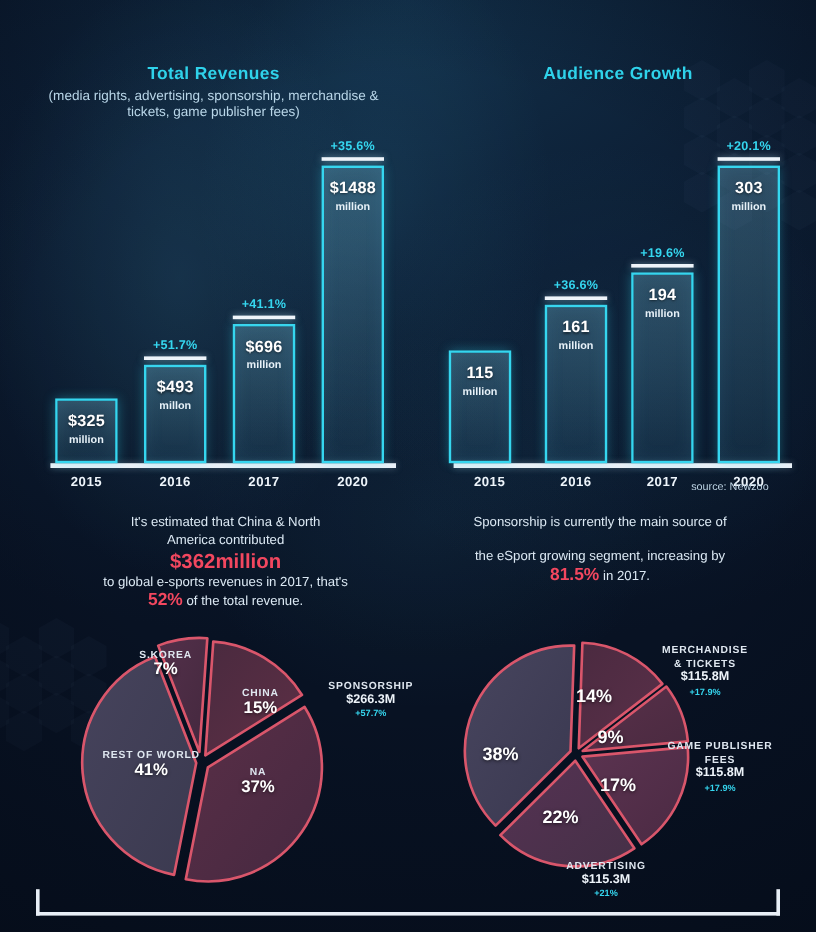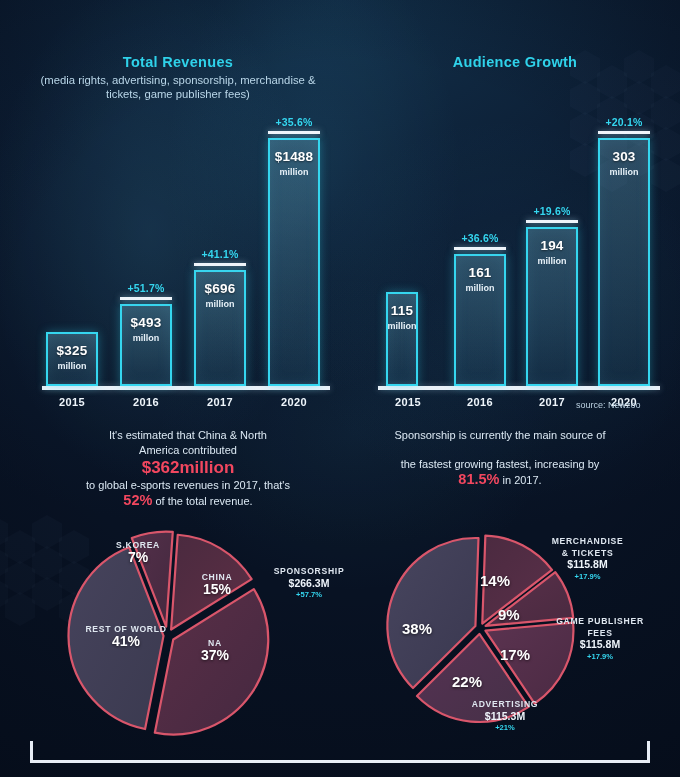--- a/index.html
+++ b/index.html
@@ -203,21 +203,21 @@
         <div class="growth" style="bottom: 252px;">
           <div class="growth-txt">+35.6%</div>
           <div class="growth-line"></div>
         </div>
       </div>
       <div class="bar-label" style="left: 234px; width: 52px; bottom: -18px;">2020</div>
     </div>
 
   <div class="chart" id="chartAudience" style="left:370px;top:110px;width:290px;height:280px;">
     <div class="axis"></div>
-  <div class="bar-wrap" style="left: 16px; width: 32px; height: 140px;">
+  <div class="bar-wrap" style="left: 4px; width: 52px; height: 140px;">
         <div class="bar" style="height: 94px;"></div>
         <div class="bar-val" style="bottom: 68px;">115</div>
         <div class="bar-unit" style="bottom: 55px;">million</div>
       </div>
       <div class="bar-label" style="left: 12px; width: 52px; bottom: -18px;">2015</div>
       <div class="bar-wrap" style="left: 84px; width: 52px; height: 178px;">
         <div class="bar" style="height: 132px;"></div>
         <div class="bar-val" style="bottom: 106px;">161</div>
         <div class="bar-unit" style="bottom: 93px;">million</div>
         <div class="growth" style="bottom: 136px;">
@@ -253,21 +253,21 @@
     <span>It's estimated that China &amp; North</span><br>
     <span>America contributed</span>
     <span class="big-red">$362million</span>
     <span>to global e-sports revenues in 2017, that's</span><br>
     <span class="inline-red">52%</span><span> of the total revenue.</span>
   </div>
 
   <div class="mid-text" style="left:350px;top:428px;width:300px;">
     <span>Sponsorship is currently the main source of</span><br>
     <br>
-    <span>the fastest growing fastest, increasing by</span><br>
+    <span>the eSport growing segment, increasing by</span><br>
     <span class="inline-red">81.5%</span><span> in 2017.</span>
   </div>
 
   <div class="pie-box" id="pieRegion" style="left:60px;top:528px;width:230px;height:215px;">
       <svg width="215" height="215" viewBox="0 0 215 215" style="position: absolute; left: 0px; top: 0px;">
         <defs>
           <linearGradient id="pieRegiong0" x1="0" y1="0" x2="1" y2="1">
             <stop offset="0%" stop-color="#4a2a3f"></stop>
             <stop offset="100%" stop-color="#5d2f45"></stop>
           </linearGradient>
@@ -347,21 +347,21 @@
         <span class="pl-name">&amp; TICKETS</span>
         <span class="pl-amt">$115.8M</span>
         <span class="pl-grow">+17.9%</span>
       </div>
       <div class="out-lab" style="left: 165px; top: 88px; width: 110px;">
         <span class="pl-name">GAME PUBLISHER</span>
         <span class="pl-name">FEES</span>
         <span class="pl-amt">$115.8M</span>
         <span class="pl-grow">+17.9%</span>
       </div>
-      <div class="out-lab" style="left: 65px; top: 171px; width: 120px;">
+      <div class="out-lab" style="left: 65px; top: 188px; width: 120px;">
         <span class="pl-name">ADVERTISING</span>
         <span class="pl-amt">$115.3M</span>
         <span class="pl-grow">+21%</span>
       </div>
       <div class="out-lab" style="left: -130px; top: 38px; width: 118px;">
         <span class="pl-name">SPONSORSHIP</span>
         <span class="pl-amt">$266.3M</span>
         <span class="pl-grow">+57.7%</span>
       </div>
     </div>

